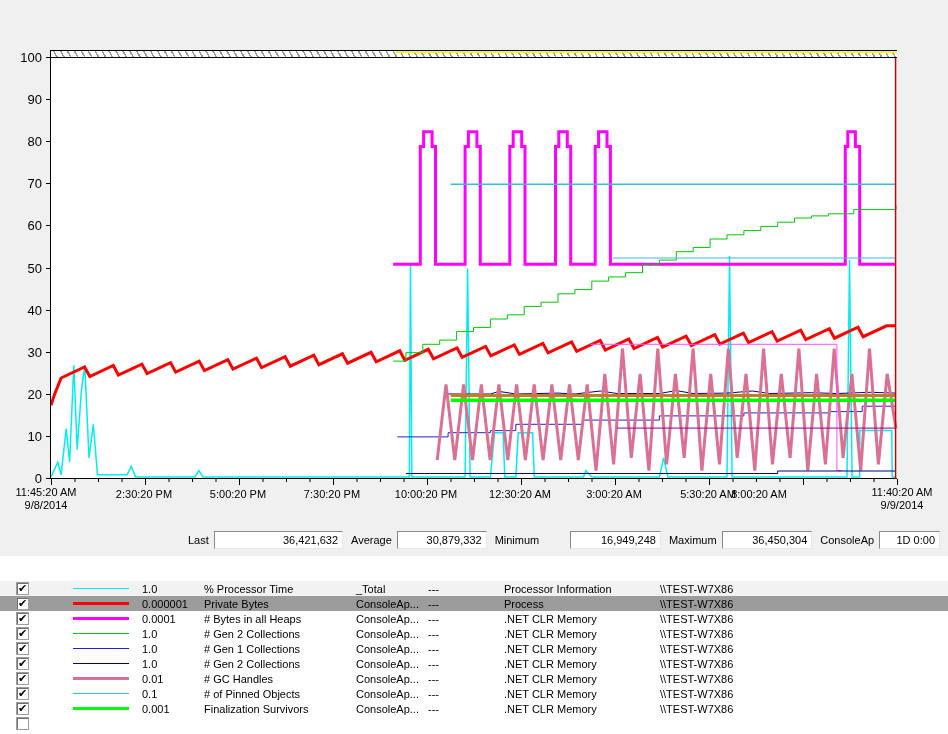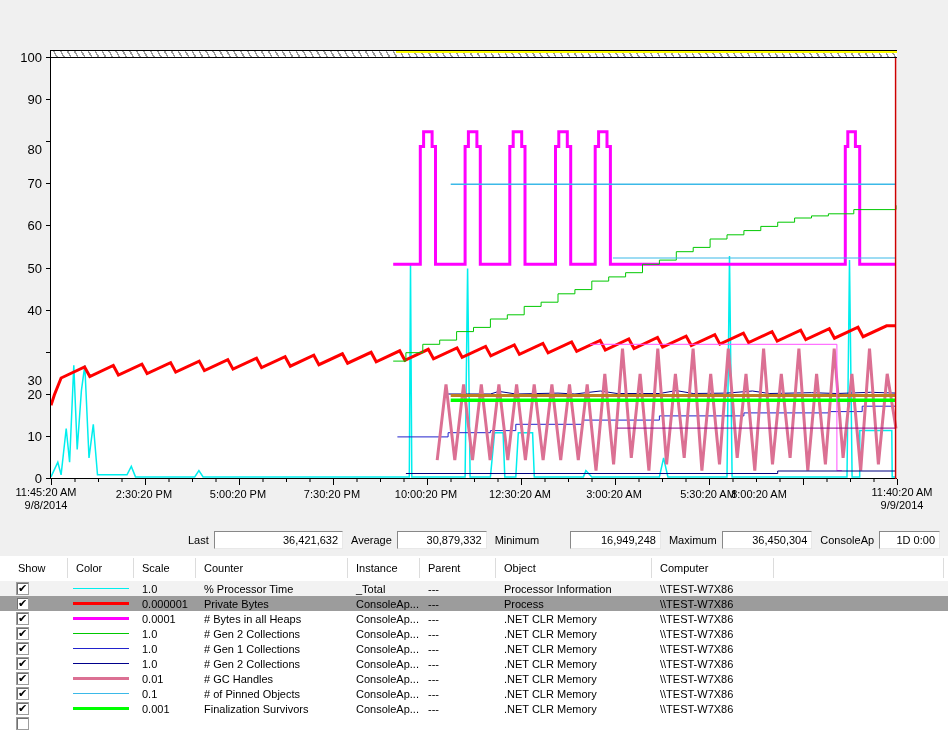--- a/index.html
+++ b/index.html
@@ -86,31 +86,31 @@
 </style>
 </head>
 <body>
 
 <div id="chart-region">
   <div id="yaxis">
       <div class="ylab" style="left: 10px; top: 52px;">100</div>
       <div class="ytick" style="top: 57px;"></div>
       <div class="ylab" style="left: 10px; top: 94.1px;">90</div>
       <div class="ytick" style="top: 99.1px;"></div>
-      <div class="ylab" style="left: 10px; top: 136.2px; margin-top: 8px;">80</div>
+      <div class="ylab" style="left: 10px; top: 136.2px;">80</div>
       <div class="ytick" style="top: 141.2px;"></div>
       <div class="ylab" style="left: 10px; top: 178.3px;">70</div>
       <div class="ytick" style="top: 183.3px;"></div>
       <div class="ylab" style="left: 10px; top: 220.4px;">60</div>
       <div class="ytick" style="top: 225.4px;"></div>
       <div class="ylab" style="left: 10px; top: 262.5px;">50</div>
       <div class="ytick" style="top: 267.5px;"></div>
       <div class="ylab" style="left: 10px; top: 304.6px;">40</div>
       <div class="ytick" style="top: 309.6px;"></div>
-      <div class="ylab" style="left: 10px; top: 346.7px; margin-top: 28px;">30</div>
+      <div class="ylab" style="left: 10px; top: 346.7px;">30</div>
       <div class="ytick" style="top: 351.7px;"></div>
       <div class="ylab" style="left: 10px; top: 388.8px;">20</div>
       <div class="ytick" style="top: 393.8px;"></div>
       <div class="ylab" style="left: 10px; top: 430.9px;">10</div>
       <div class="ytick" style="top: 435.9px;"></div>
       <div class="ylab" style="left: 10px; top: 473px;">0</div>
       <div class="ytick" style="top: 478px;"></div>
     </div>
   <div id="plot">
     <div id="timebar">
@@ -198,31 +198,20 @@
   <span class="stat-box w-avg">30,879,332</span>
   <span class="stat-label">Minimum</span>
   <span class="stat-box w-min">16,949,248</span>
   <span class="stat-label">Maximum</span>
   <span class="stat-box w-max">36,450,304</span>
   <span class="stat-label">ConsoleAp</span>
   <span class="stat-box w-dur">1D 0:00</span>
 </div>
 
 <div id="legend">
-  <div id="legend-header">
-      <div class="hcell c-show">Show</div>
-      <div class="hcell c-color">Color</div>
-      <div class="hcell c-scale">Scale</div>
-      <div class="hcell c-counter">Counter</div>
-      <div class="hcell c-instance">Instance</div>
-      <div class="hcell c-parent">Parent</div>
-      <div class="hcell c-object">Object</div>
-      <div class="hcell c-computer">Computer</div>
-      <div class="hcell" style="width: 170px;"></div>
-    </div>
   <div id="legend-rows">
       <div class="lrow" style="background: rgb(242, 242, 242);">
         <div class="rowpad"></div>
         <div class="c-show">
           <div class="checkbox">✔</div>
         </div>
         <div class="c-color swatch-wrap">
           <div class="swatch" style="height: 1px; background: rgb(0, 238, 238);"></div>
         </div>
         <div class="cell c-scale">1.0</div>

